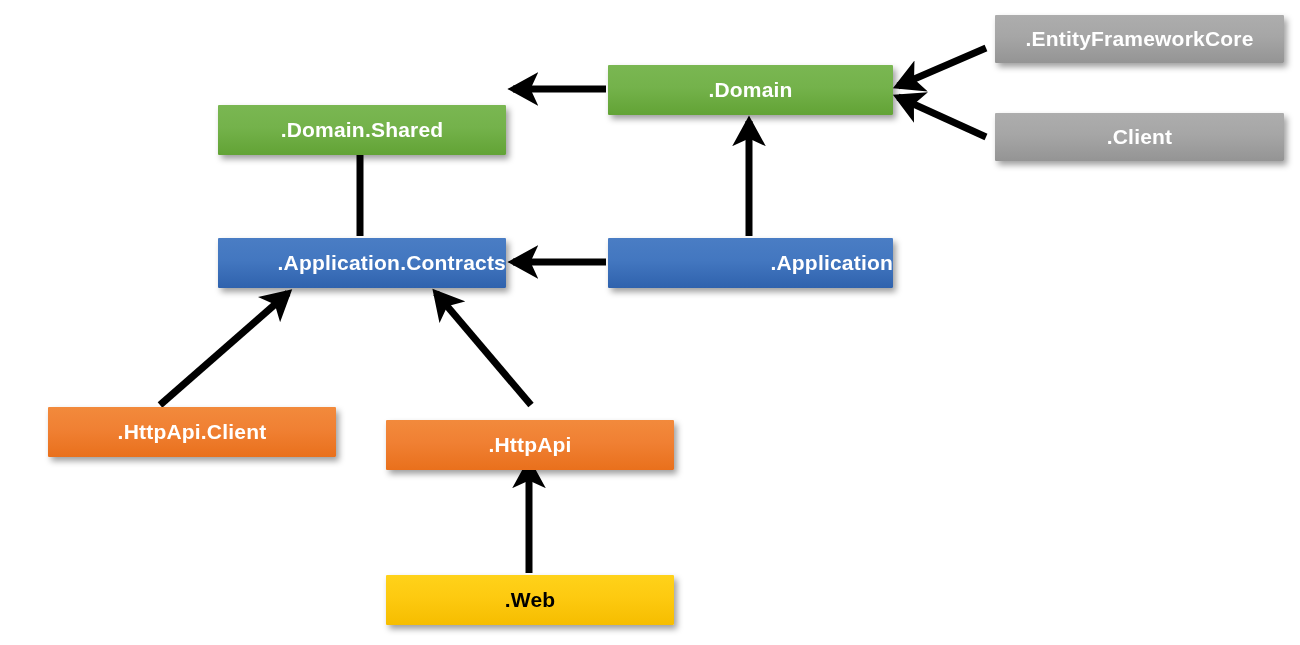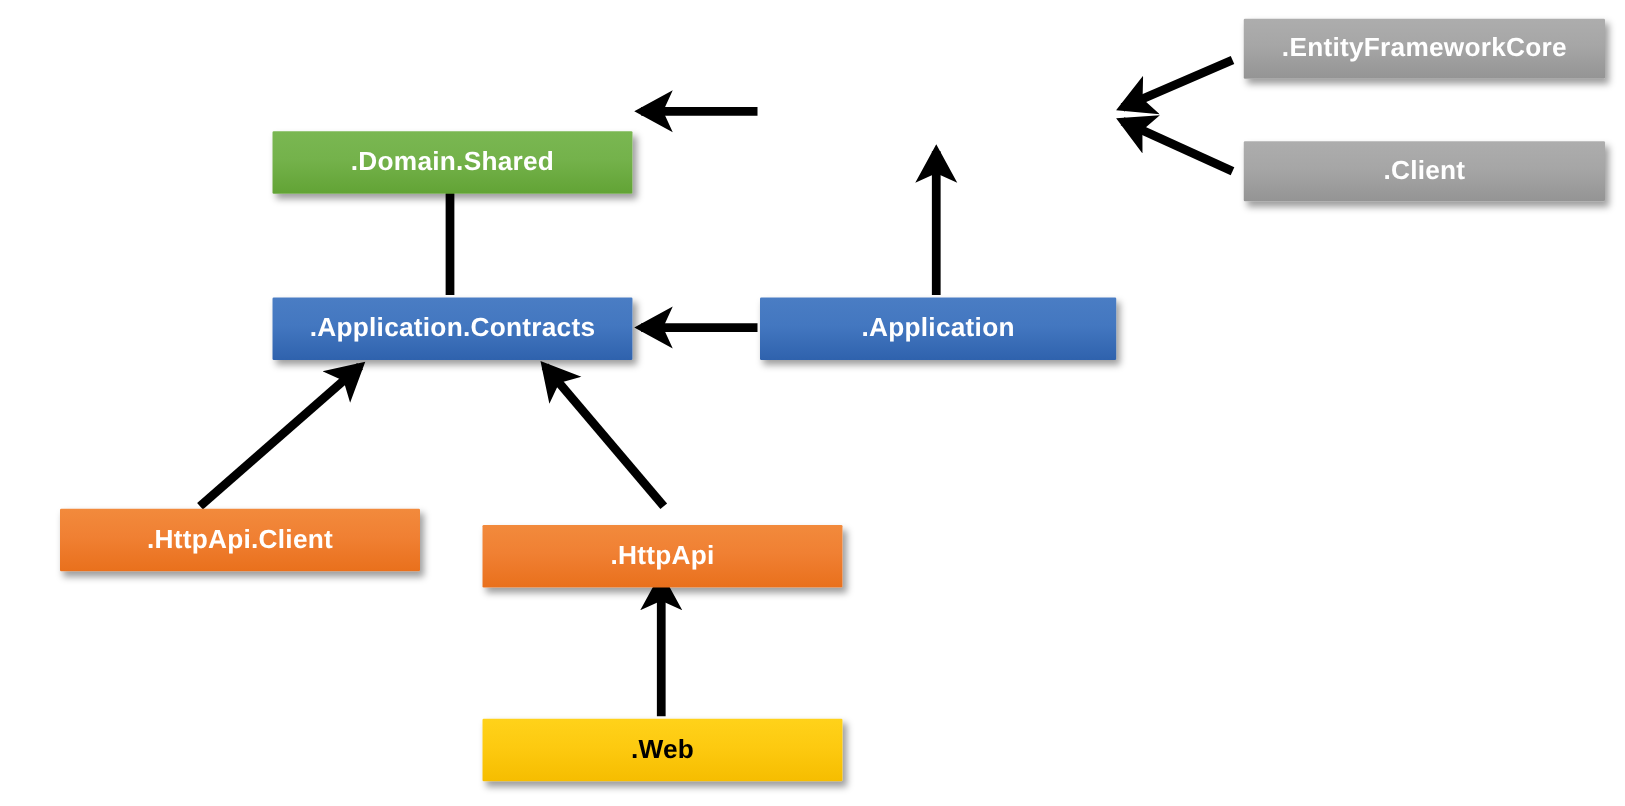--- a/index.html
+++ b/index.html
@@ -38,20 +38,21 @@
     text-align: center;
     box-shadow: 3px 4px 6px rgba(0,0,0,0.38);
     border-radius: 1px;
     white-space: nowrap;
   }
   .node.green {
     background: linear-gradient(to bottom, #7ab752 0%, #74b24b 45%, #62a335 100%);
   }
   .node.blue {
     background: linear-gradient(to bottom, #4a7dc4 0%, #4377c0 45%, #2f62ad 100%);
+    justify-content: flex-end;
   }
   .node.orange {
     background: linear-gradient(to bottom, #f28a3c 0%, #f08033 45%, #e9701c 100%);
   }
   .node.gray {
     background: linear-gradient(to bottom, #adadad 0%, #a6a6a6 45%, #949494 100%);
   }
   .node.yellow {
     background: linear-gradient(to bottom, #ffd21a 0%, #fdca10 45%, #f6bd00 100%);
     color: #000000;
@@ -78,20 +79,23 @@
         <line x1="160" y1="405" x2="288" y2="293" stroke="#000000" stroke-width="7" marker-end="url(#arrowhead)"></line>
         <line x1="531" y1="405" x2="436" y2="293" stroke="#000000" stroke-width="7" marker-end="url(#arrowhead)"></line>
         <line x1="529" y1="573" x2="529" y2="463" stroke="#000000" stroke-width="7" marker-end="url(#arrowhead)"></line>
       </g>
   </svg>
 
   <div class="node green" style="left:218px; top:65px; width:288px; height:50px;margin-top:40px;">
     <span>.Domain.Shared</span>
   </div>
 
+  <div class="node green" style="left:608px; top:65px; width:285px; height:50px;">
+    <span>.Domain</span>
+  </div>
 
   <div class="node gray" style="left:995px; top:15px; width:289px; height:48px;">
     <span>.EntityFrameworkCore</span>
   </div>
 
   <div class="node gray" style="left:995px; top:113px; width:289px; height:48px;">
     <span>.Client</span>
   </div>
 
   <div class="node blue" style="left:218px; top:238px; width:288px; height:50px;">

